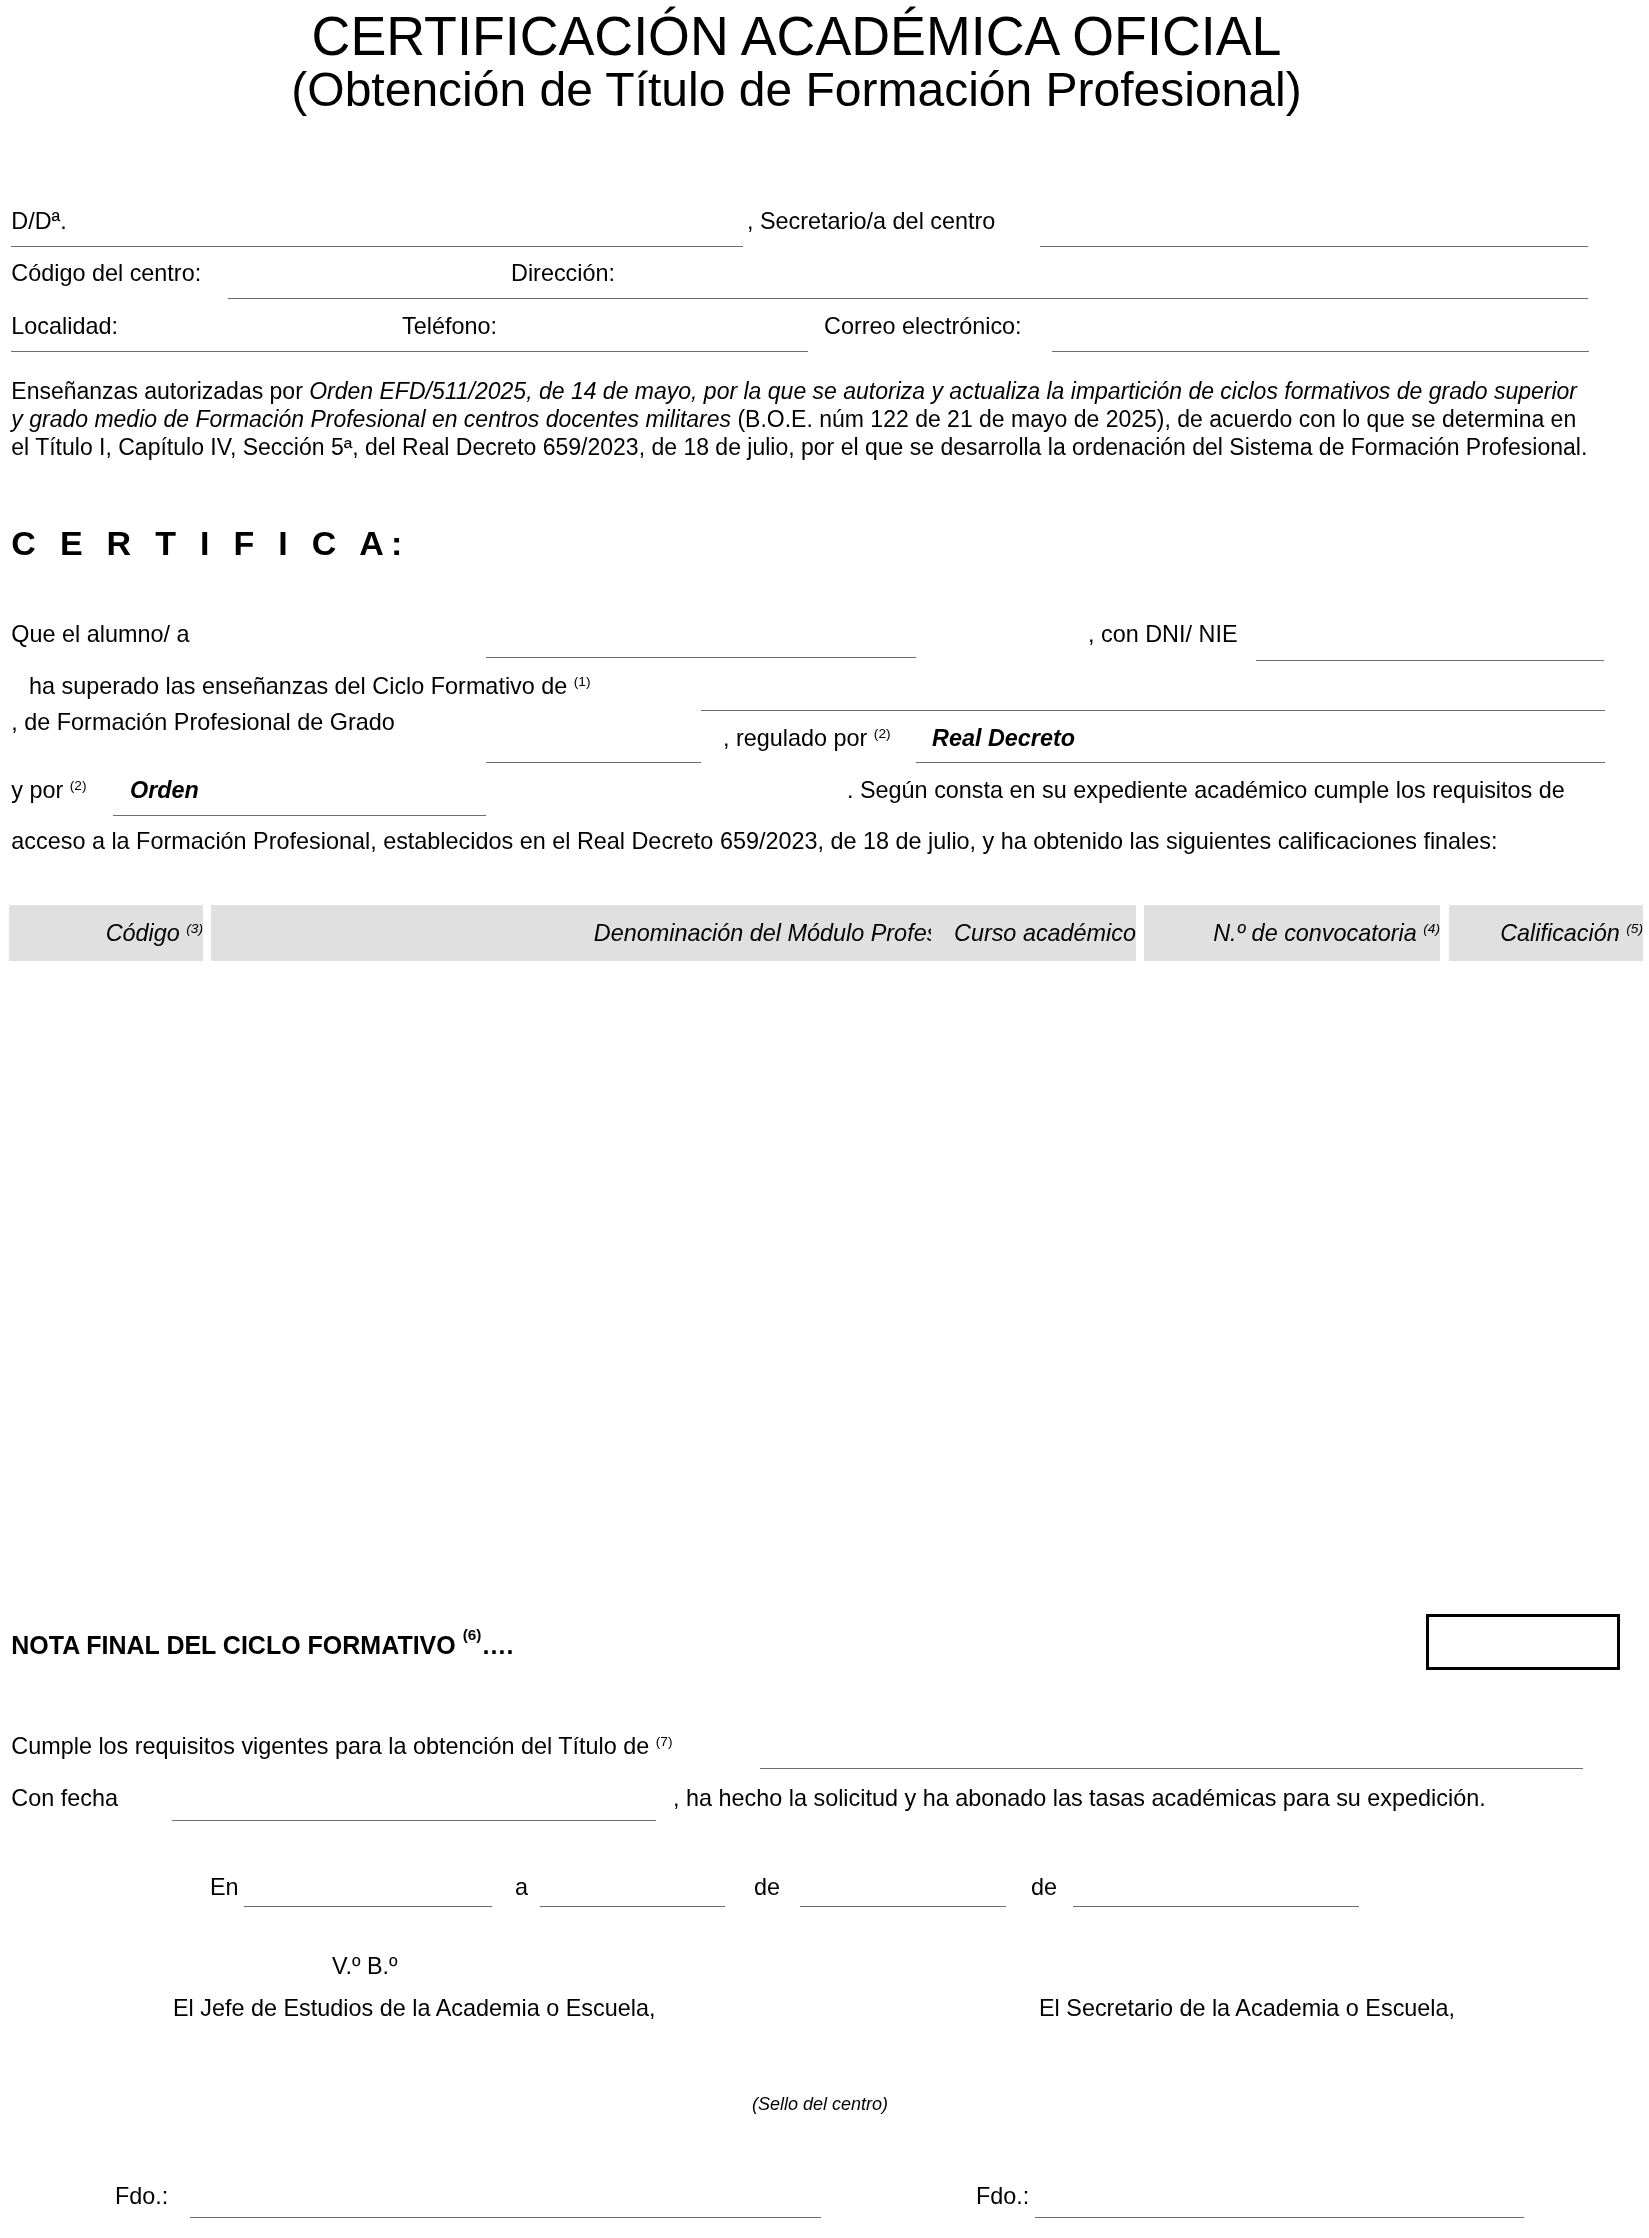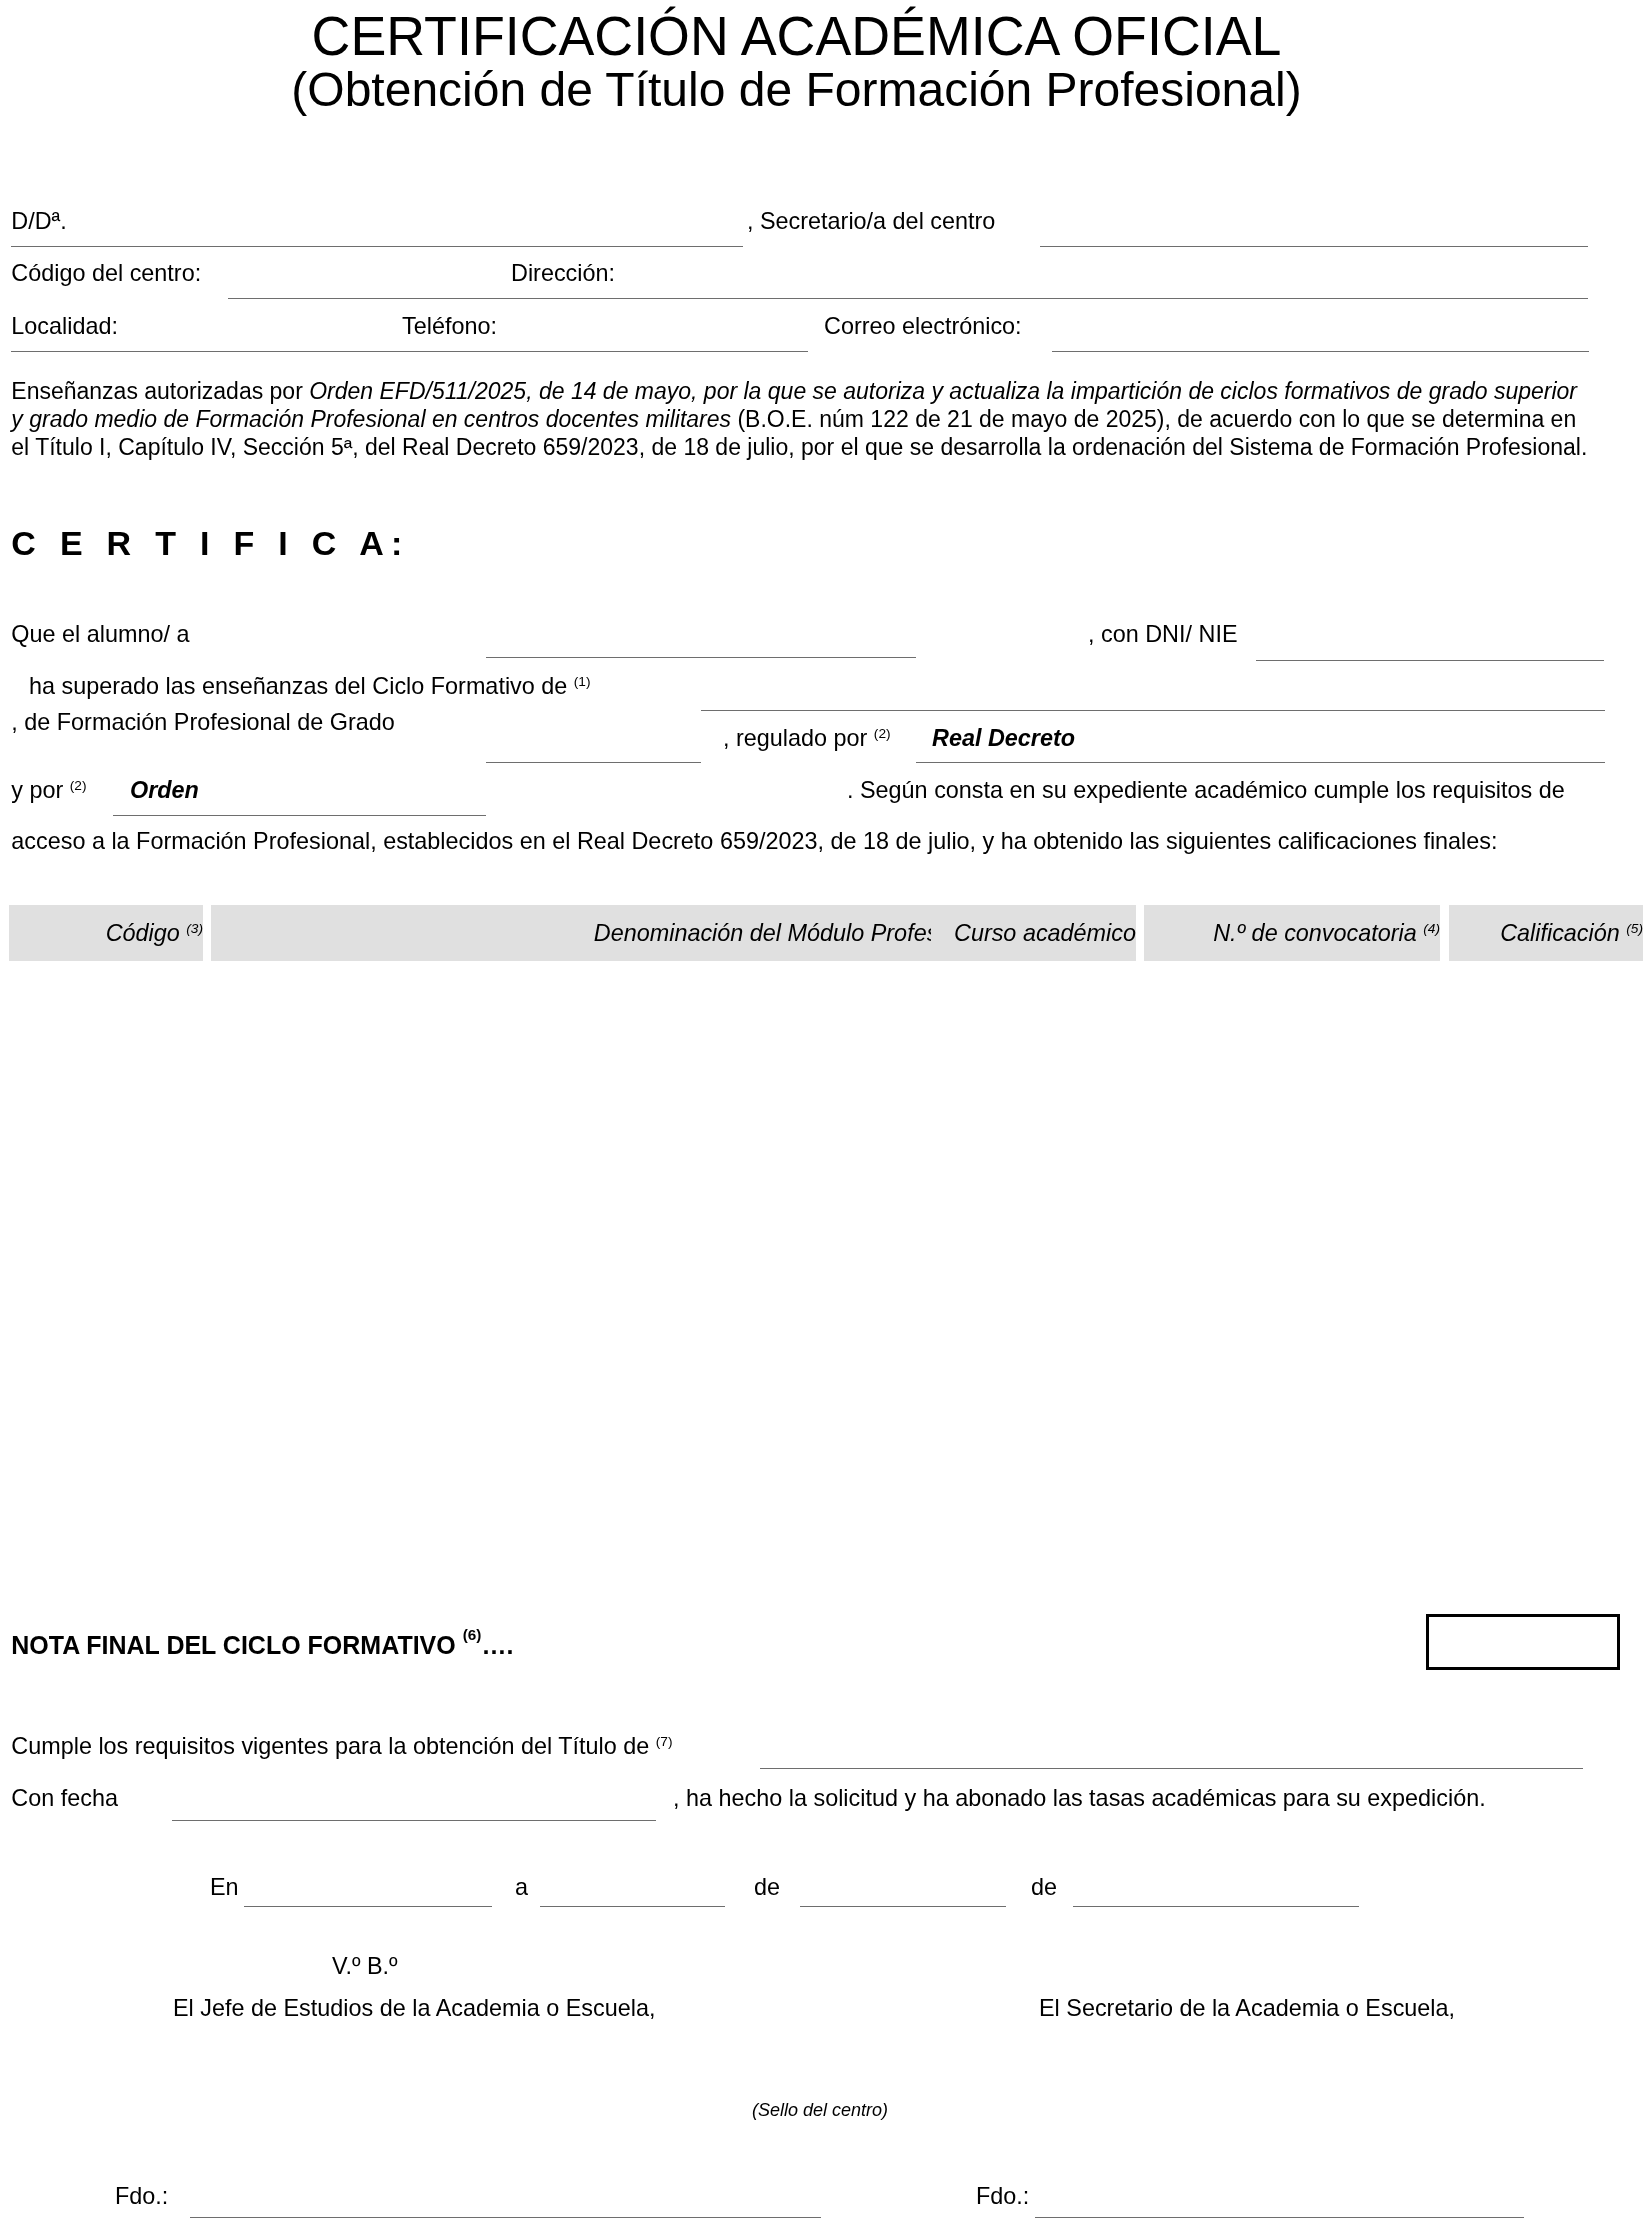--- a/index.html
+++ b/index.html
@@ -33,21 +33,21 @@
   .th {
     position: absolute; top: 905px; height: 56px; background: #e0e0e0;
     display: flex; align-items: center; justify-content: flex-end;
     font-size: 23.4px; font-style: italic;
   }
   .grade-box {
     position: absolute; left: 1426px; top: 1614px; width: 194px; height: 56px;
     border: 3.2px solid #000; box-sizing: border-box; background: #fff;
   }
   .nota { position: absolute; left: 11.3px; top: 1631px; font-size: 25px; font-weight: bold; }
-  .small-it { font-size: 18px; font-style: italic; margin-top: 6px; }
+  .small-it { font-size: 18px; font-style: italic; }
 </style>
 </head>
 <body>
 
 <h1 class="title">CERTIFICACIÓN ACADÉMICA OFICIAL</h1>
 <div class="subtitle">(Obtención de Título de Formación Profesional)</div>
 
 <span class="abs t" style="left:11.3px;top:208px">D/Dª.</span>
 <div class="line" style="left:11.3px;top:246px;width:732px"></div>
 <span class="abs t" style="left:747px;top:208px">, Secretario/a del centro</span>

